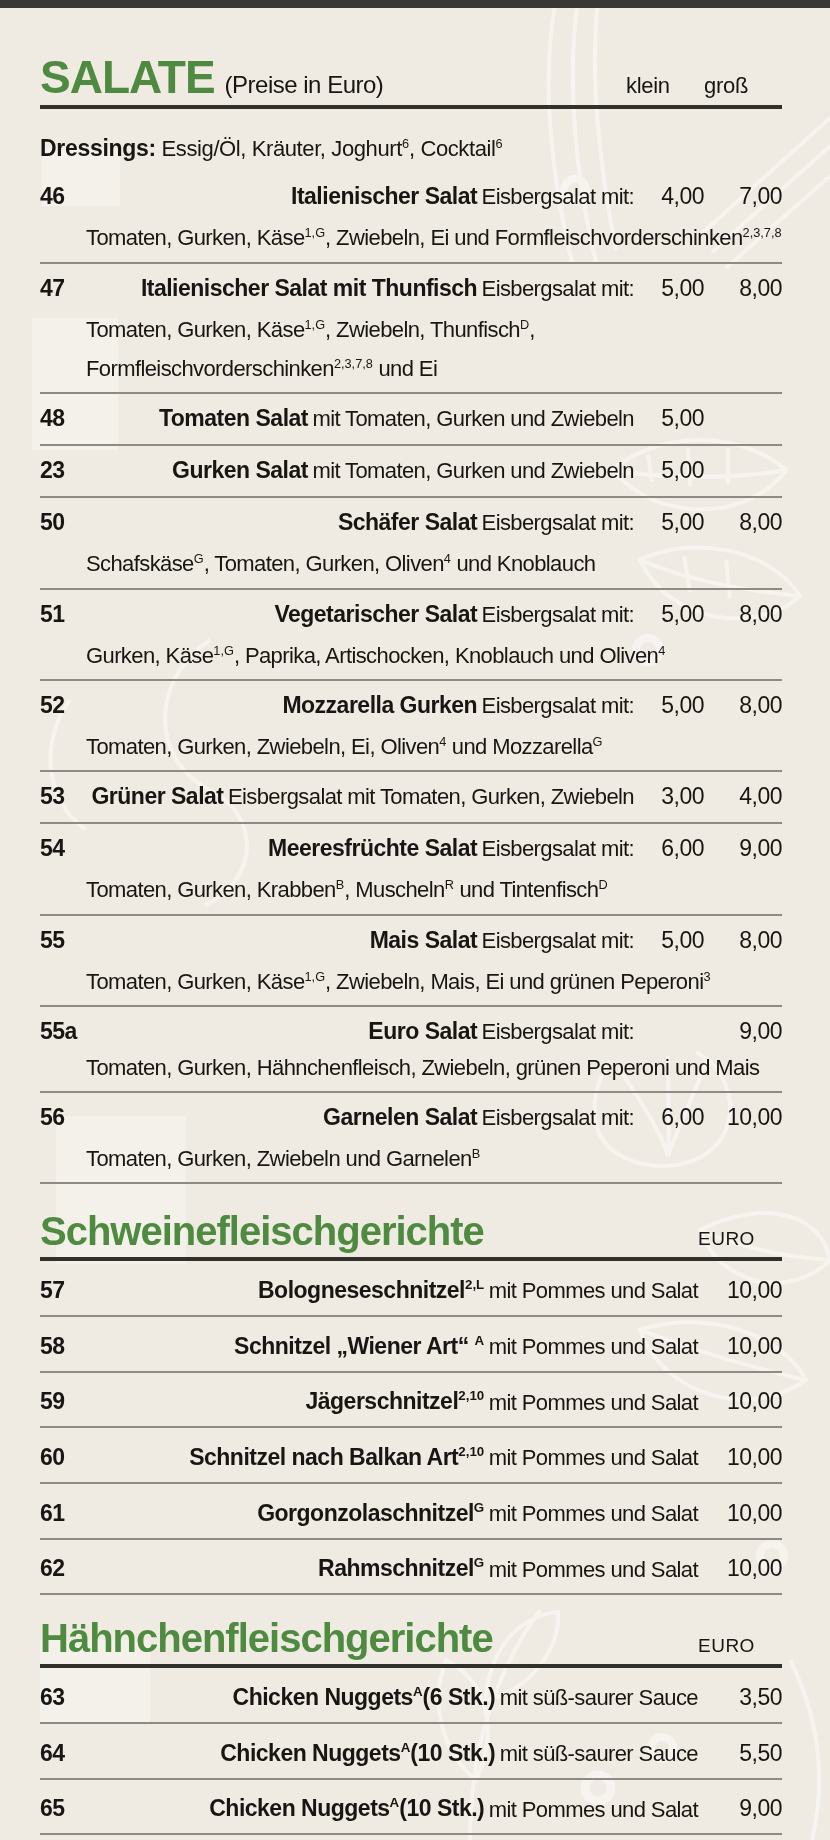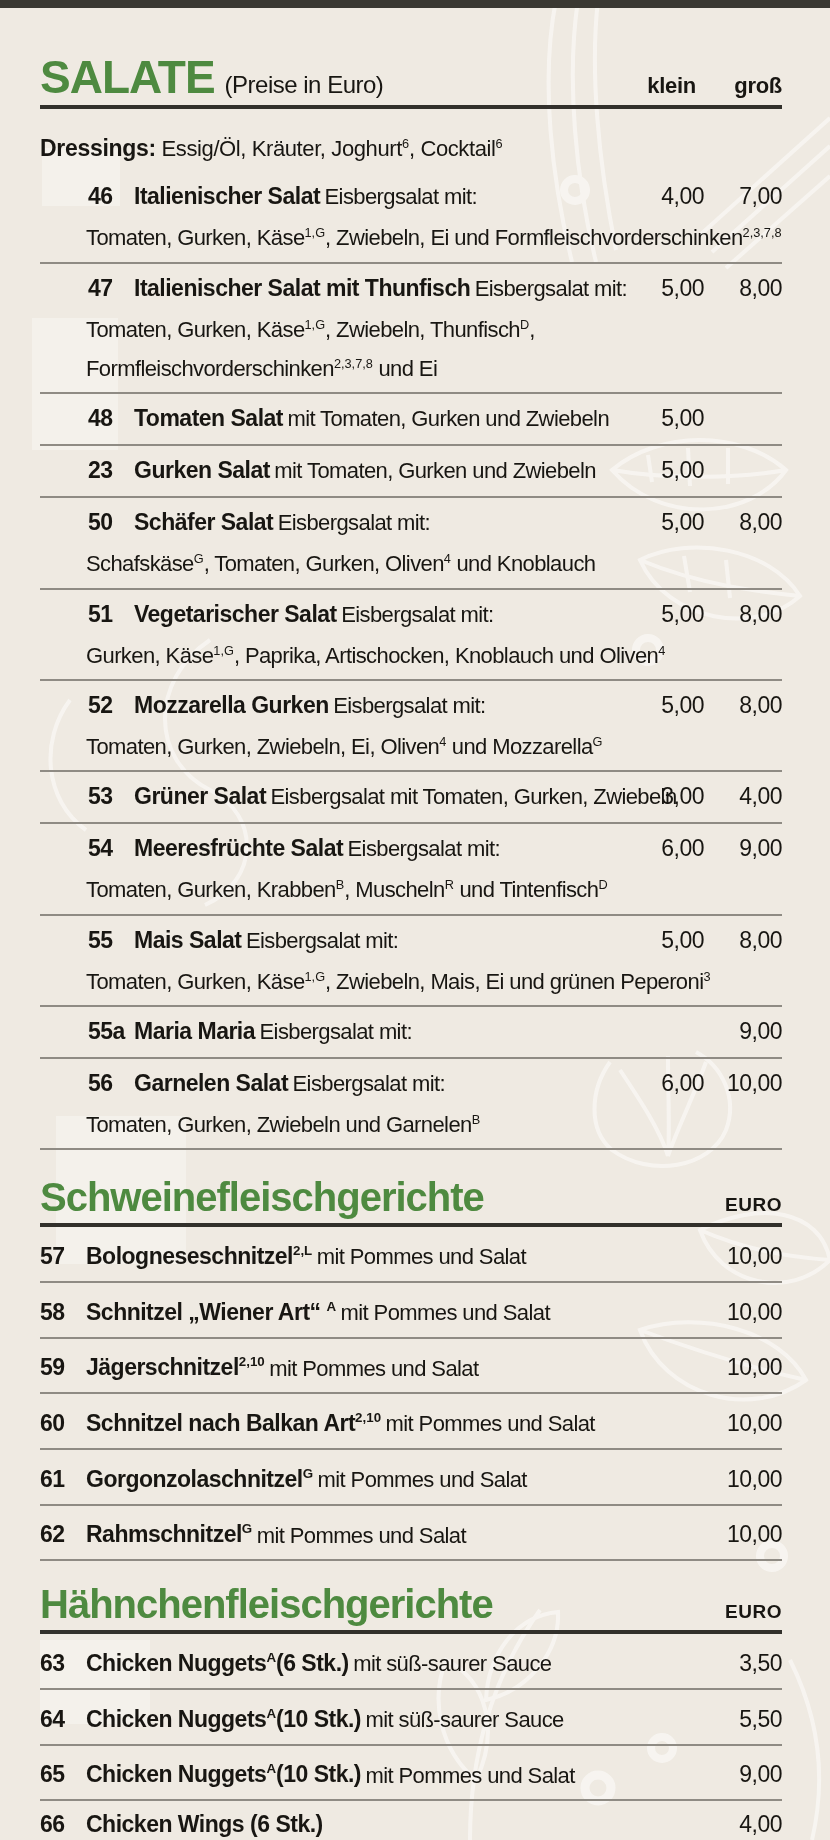--- a/index.html
+++ b/index.html
@@ -18,37 +18,37 @@
   .section + .section.gap-sm{margin-top:20px;}
 
   
   .sec-head{display:grid;align-items:baseline;}
   .sec-head.cols-2{grid-template-columns:1fr 70px 78px;gap:8px;}
   .sec-head.cols-1{grid-template-columns:1fr 84px;}
   .sec-title{font-weight:700;color:#4e8a40;letter-spacing:-1px;white-space:nowrap;}
   .sec-title.big{font-size:46px;line-height:50px;}
   .sec-title.med{font-size:40px;line-height:46px;}
   .sec-sub{font-size:24px;font-weight:400;color:#181612;letter-spacing:-0.5px;margin-left:10px;}
-  .colhead{font-size:22px;text-align:right;letter-spacing:-0.3px;font-weight:bold;}
+  .colhead{font-size:22px;text-align:left;letter-spacing:-0.3px;}
   .colhead.euro{font-size:19px;letter-spacing:0.5px;}
   .thickrule{height:4px;background:#32302b;margin-top:3px;}
 
   
   .note{padding:18px 0 6px 0;font-size:22px;line-height:34px;white-space:nowrap;letter-spacing:-0.4px;}
   .note b{font-size:23px;letter-spacing:-0.3px;}
 
   
   .item{border-bottom:2px solid #8f8b84;}
   .sec-salate .item{padding:7px 0 6px 0;}
   .sec-single .item{padding:6px 0 5px 0;}
   .row{display:grid;align-items:baseline;}
-  .sec-salate .row{grid-template-columns:46px 1fr 70px 78px;margin-left:48px;}
+  .sec-salate .row{grid-template-columns:46px 1fr 70px 78px;}
   .sec-single .row{grid-template-columns:46px 1fr 84px;}
   .num{font-weight:700;font-size:23px;line-height:35px;letter-spacing:-0.5px;}
-  .txt{white-space:nowrap;min-width:0;line-height:35px;}
+  .txt{white-space:nowrap;min-width:0;line-height:35px;text-align:right;}
   .t-title{font-weight:700;font-size:23px;letter-spacing:-0.5px;}
   .t-after{font-weight:400;font-size:22px;letter-spacing:-0.6px;}
   .price{font-size:23px;text-align:right;letter-spacing:-0.5px;white-space:nowrap;}
   .desc{padding-left:46px;font-size:22px;line-height:34px;letter-spacing:-0.6px;white-space:nowrap;}
   sup{font-size:58%;vertical-align:super;letter-spacing:0;}
 </style>
 </head>
 <body>
 
 <svg class="bg-art" viewBox="0 0 830 1840">
@@ -199,24 +199,25 @@
           <span class="num">55</span>
           <span class="txt"><span class="t-title">Mais Salat</span> <span class="t-after">Eisbergsalat mit:</span></span>
           <span class="price">5,00</span>
           <span class="price">8,00</span>
         </div>
         <div class="desc">Tomaten, Gurken, Käse<sup>1,G</sup>, Zwiebeln, Mais, Ei und grünen Peperoni<sup>3</sup></div>
       </div>
       <div class="item">
         <div class="row">
           <span class="num">55a</span>
-          <span class="txt"><span class="t-title">Maria Maria</span> <span class="t-after">Eisbergsalat mit:</span></span>
+          <span class="txt"><span class="t-title">Euro Salat</span> <span class="t-after">Eisbergsalat mit:</span></span>
           <span class="price"></span>
           <span class="price">9,00</span>
         </div>
+        <div class="desc">Tomaten, Gurken, Hähnchenfleisch, Zwiebeln, grünen Peperoni und Mais</div>
       </div>
       <div class="item">
         <div class="row">
           <span class="num">56</span>
           <span class="txt"><span class="t-title">Garnelen Salat</span> <span class="t-after">Eisbergsalat mit:</span></span>
           <span class="price">6,00</span>
           <span class="price">10,00</span>
         </div>
         <div class="desc">Tomaten, Gurken, Zwiebeln und Garnelen<sup>B</sup></div>
       </div>

